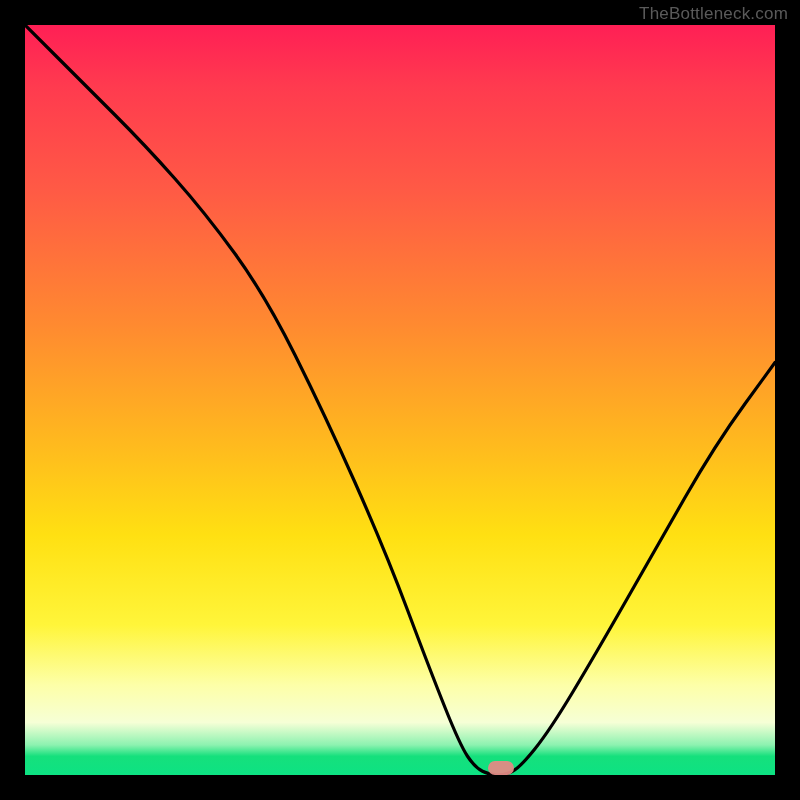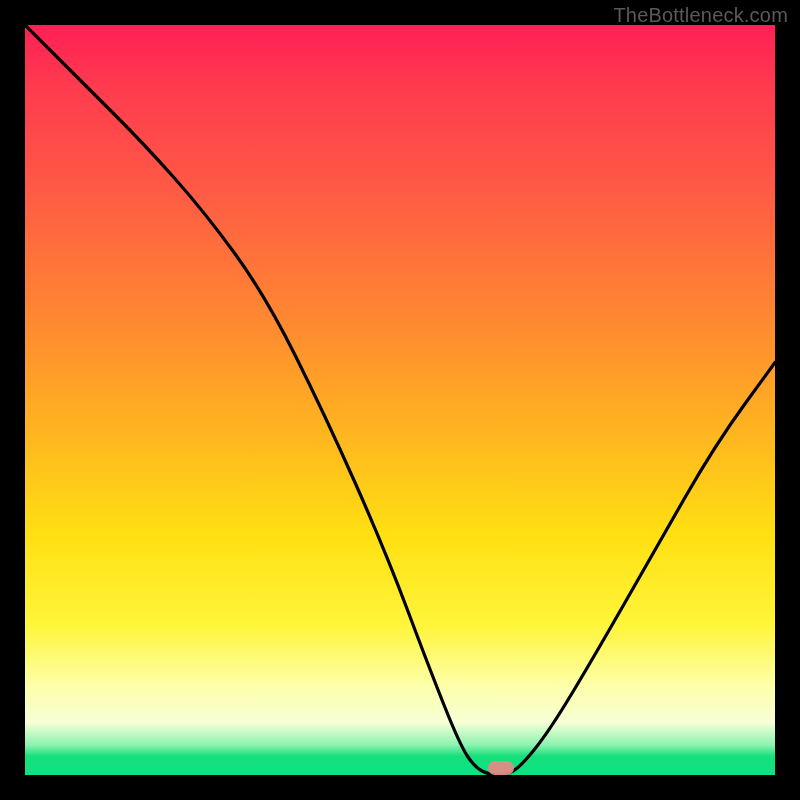--- a/index.html
+++ b/index.html
@@ -39,21 +39,21 @@
       #8cf2b0 96%,
       #15e07c 97.5%,
       #0de283 100%
     );
   }
   .attribution {
     position: absolute;
     top: 4px;
     right: 12px;
     color: #5a5a5a;
-    font-size: 20px;
+    font-size: 17px;
     font-weight: 500;
     letter-spacing: 0.2px;
     user-select: none;
   }
   svg.curve {
     position: absolute;
     left: 0;
     top: 0;
     width: 750px;
     height: 750px;

